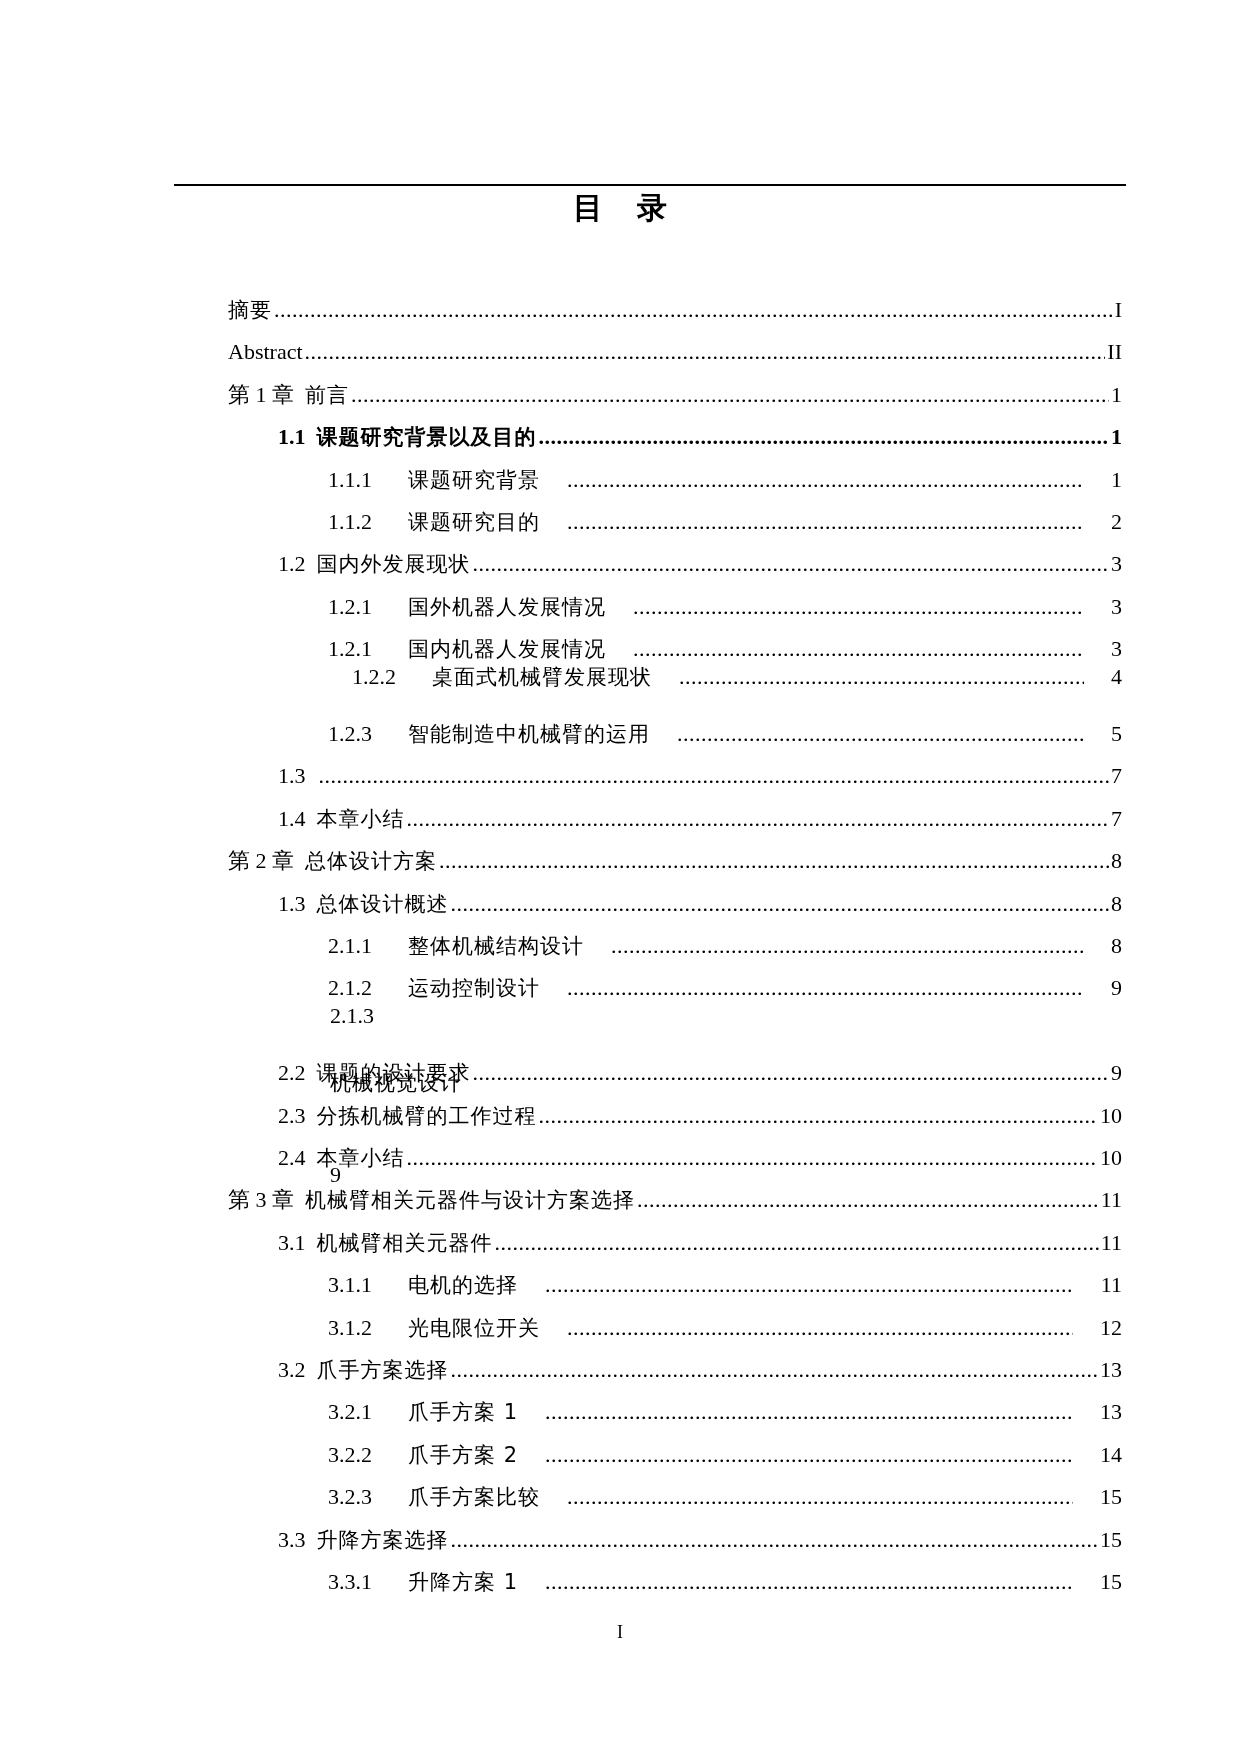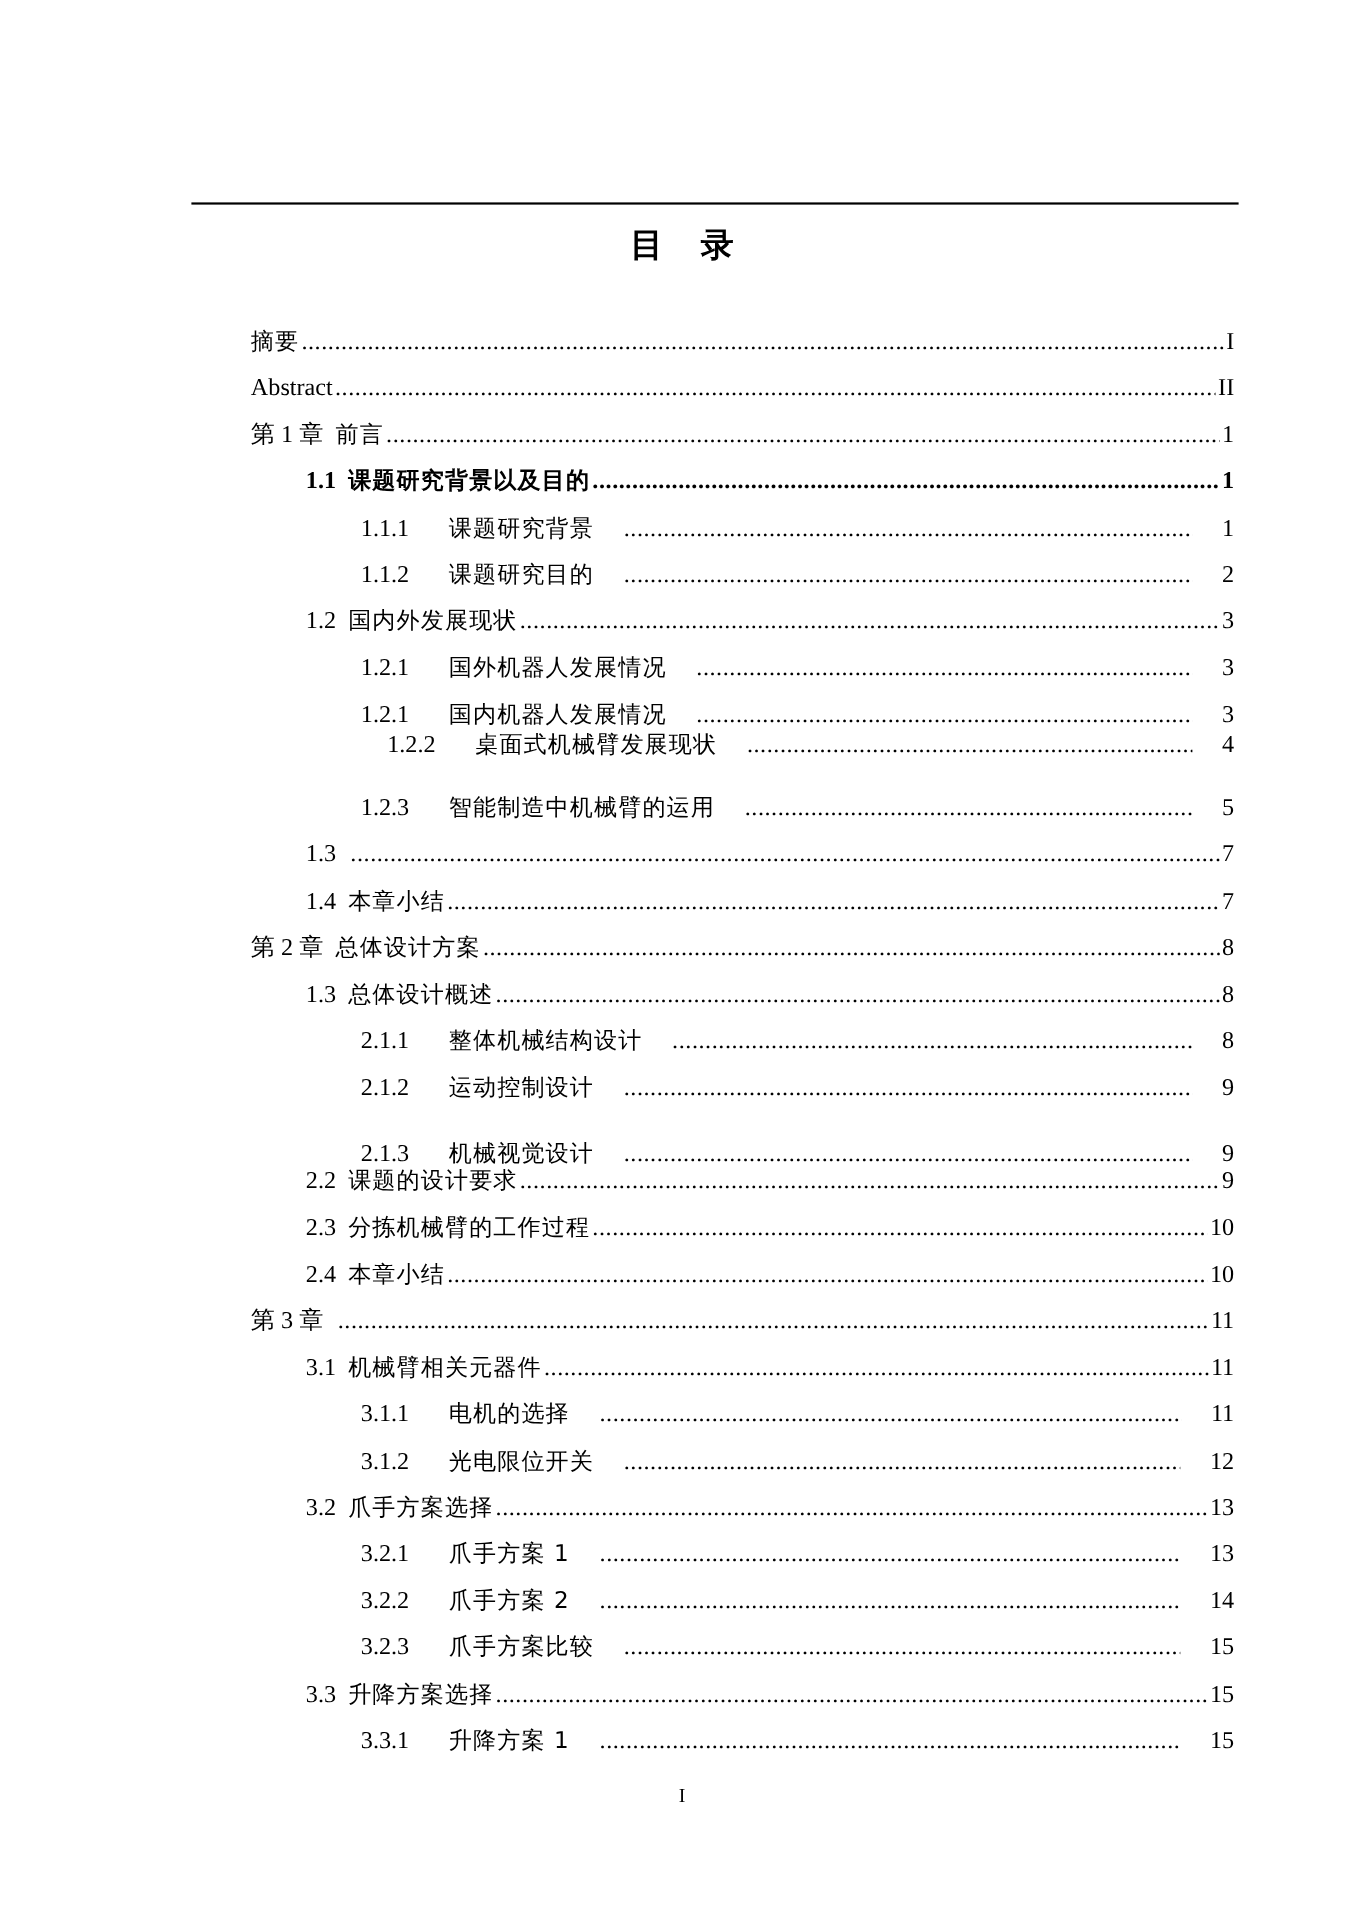--- a/index.html
+++ b/index.html
@@ -1,19 +1,19 @@
 <!DOCTYPE html>
 <html><head>
 <meta charset="utf-8">
 <style>
   html, body { margin: 0; padding: 0; background: #ffffff; }
   body { width: 1240px; height: 1754px; position: relative; overflow: hidden;
          font-family: "Liberation Serif", "DejaVu Serif", serif; color: #000; }
   .header-rule { position: absolute; left: 174px; top: 184px; width: 952px; height: 2px; background: #000; }
-  .title { position: absolute; left: 0; width: 1240px; top: 203px; text-align: center;
+  .title { position: absolute; left: 0; width: 1240px; top: 188px; text-align: center;
            font-family: "DejaVu Sans", sans-serif; font-weight: bold; font-size: 30px;
            letter-spacing: 0; }
   .title span { display: inline-block; }
   .title .gap { width: 34px; }
   .toc { position: absolute; top: 289px; left: 0; width: 1240px; }
   .row { position: absolute; height: 42px; display: flex; align-items: baseline;
          font-size: 22px; line-height: 42px; right: 118px; }
   .row.l1 { left: 228px; }
   .row.l2 { left: 278px; }
   .row.l3 { left: 328px; gap: 25px; }
@@ -131,21 +131,21 @@
       <span class="label">整体机械结构设计</span>
       <span class="leader"></span>
       <span class="page">8</span>
     </div>
     <div class="row l3" style="top: 678.4px;">
       <span class="num">2.1.2  </span>
       <span class="label">运动控制设计</span>
       <span class="leader"></span>
       <span class="page">9</span>
     </div>
-    <div class="row l3" style="top: 738px;">
+    <div class="row l3" style="top: 706px; flex-direction: column;">
       <span class="num">2.1.3  </span>
       <span class="label">机械视觉设计</span>
       <span class="leader"></span>
       <span class="page">9</span>
     </div>
     <div class="row l2" style="top: 763.2px;">
       <span class="num">2.2  </span>
       <span class="label">课题的设计要求</span>
       <span class="leader"></span>
       <span class="page">9</span>
@@ -157,20 +157,21 @@
       <span class="page">10</span>
     </div>
     <div class="row l2" style="top: 848px;">
       <span class="num">2.4  </span>
       <span class="label">本章小结</span>
       <span class="leader"></span>
       <span class="page">10</span>
     </div>
     <div class="row l1" style="top: 890.4px;">
       <span class="num">第 3 章  </span>
+      <span class="label">机械臂相关元器件与设计方案选择</span>
       <span class="leader"></span>
       <span class="page">11</span>
     </div>
     <div class="row l2" style="top: 932.8px;">
       <span class="num">3.1  </span>
       <span class="label">机械臂相关元器件</span>
       <span class="leader"></span>
       <span class="page">11</span>
     </div>
     <div class="row l3" style="top: 975.2px; align-items: flex-end;">

